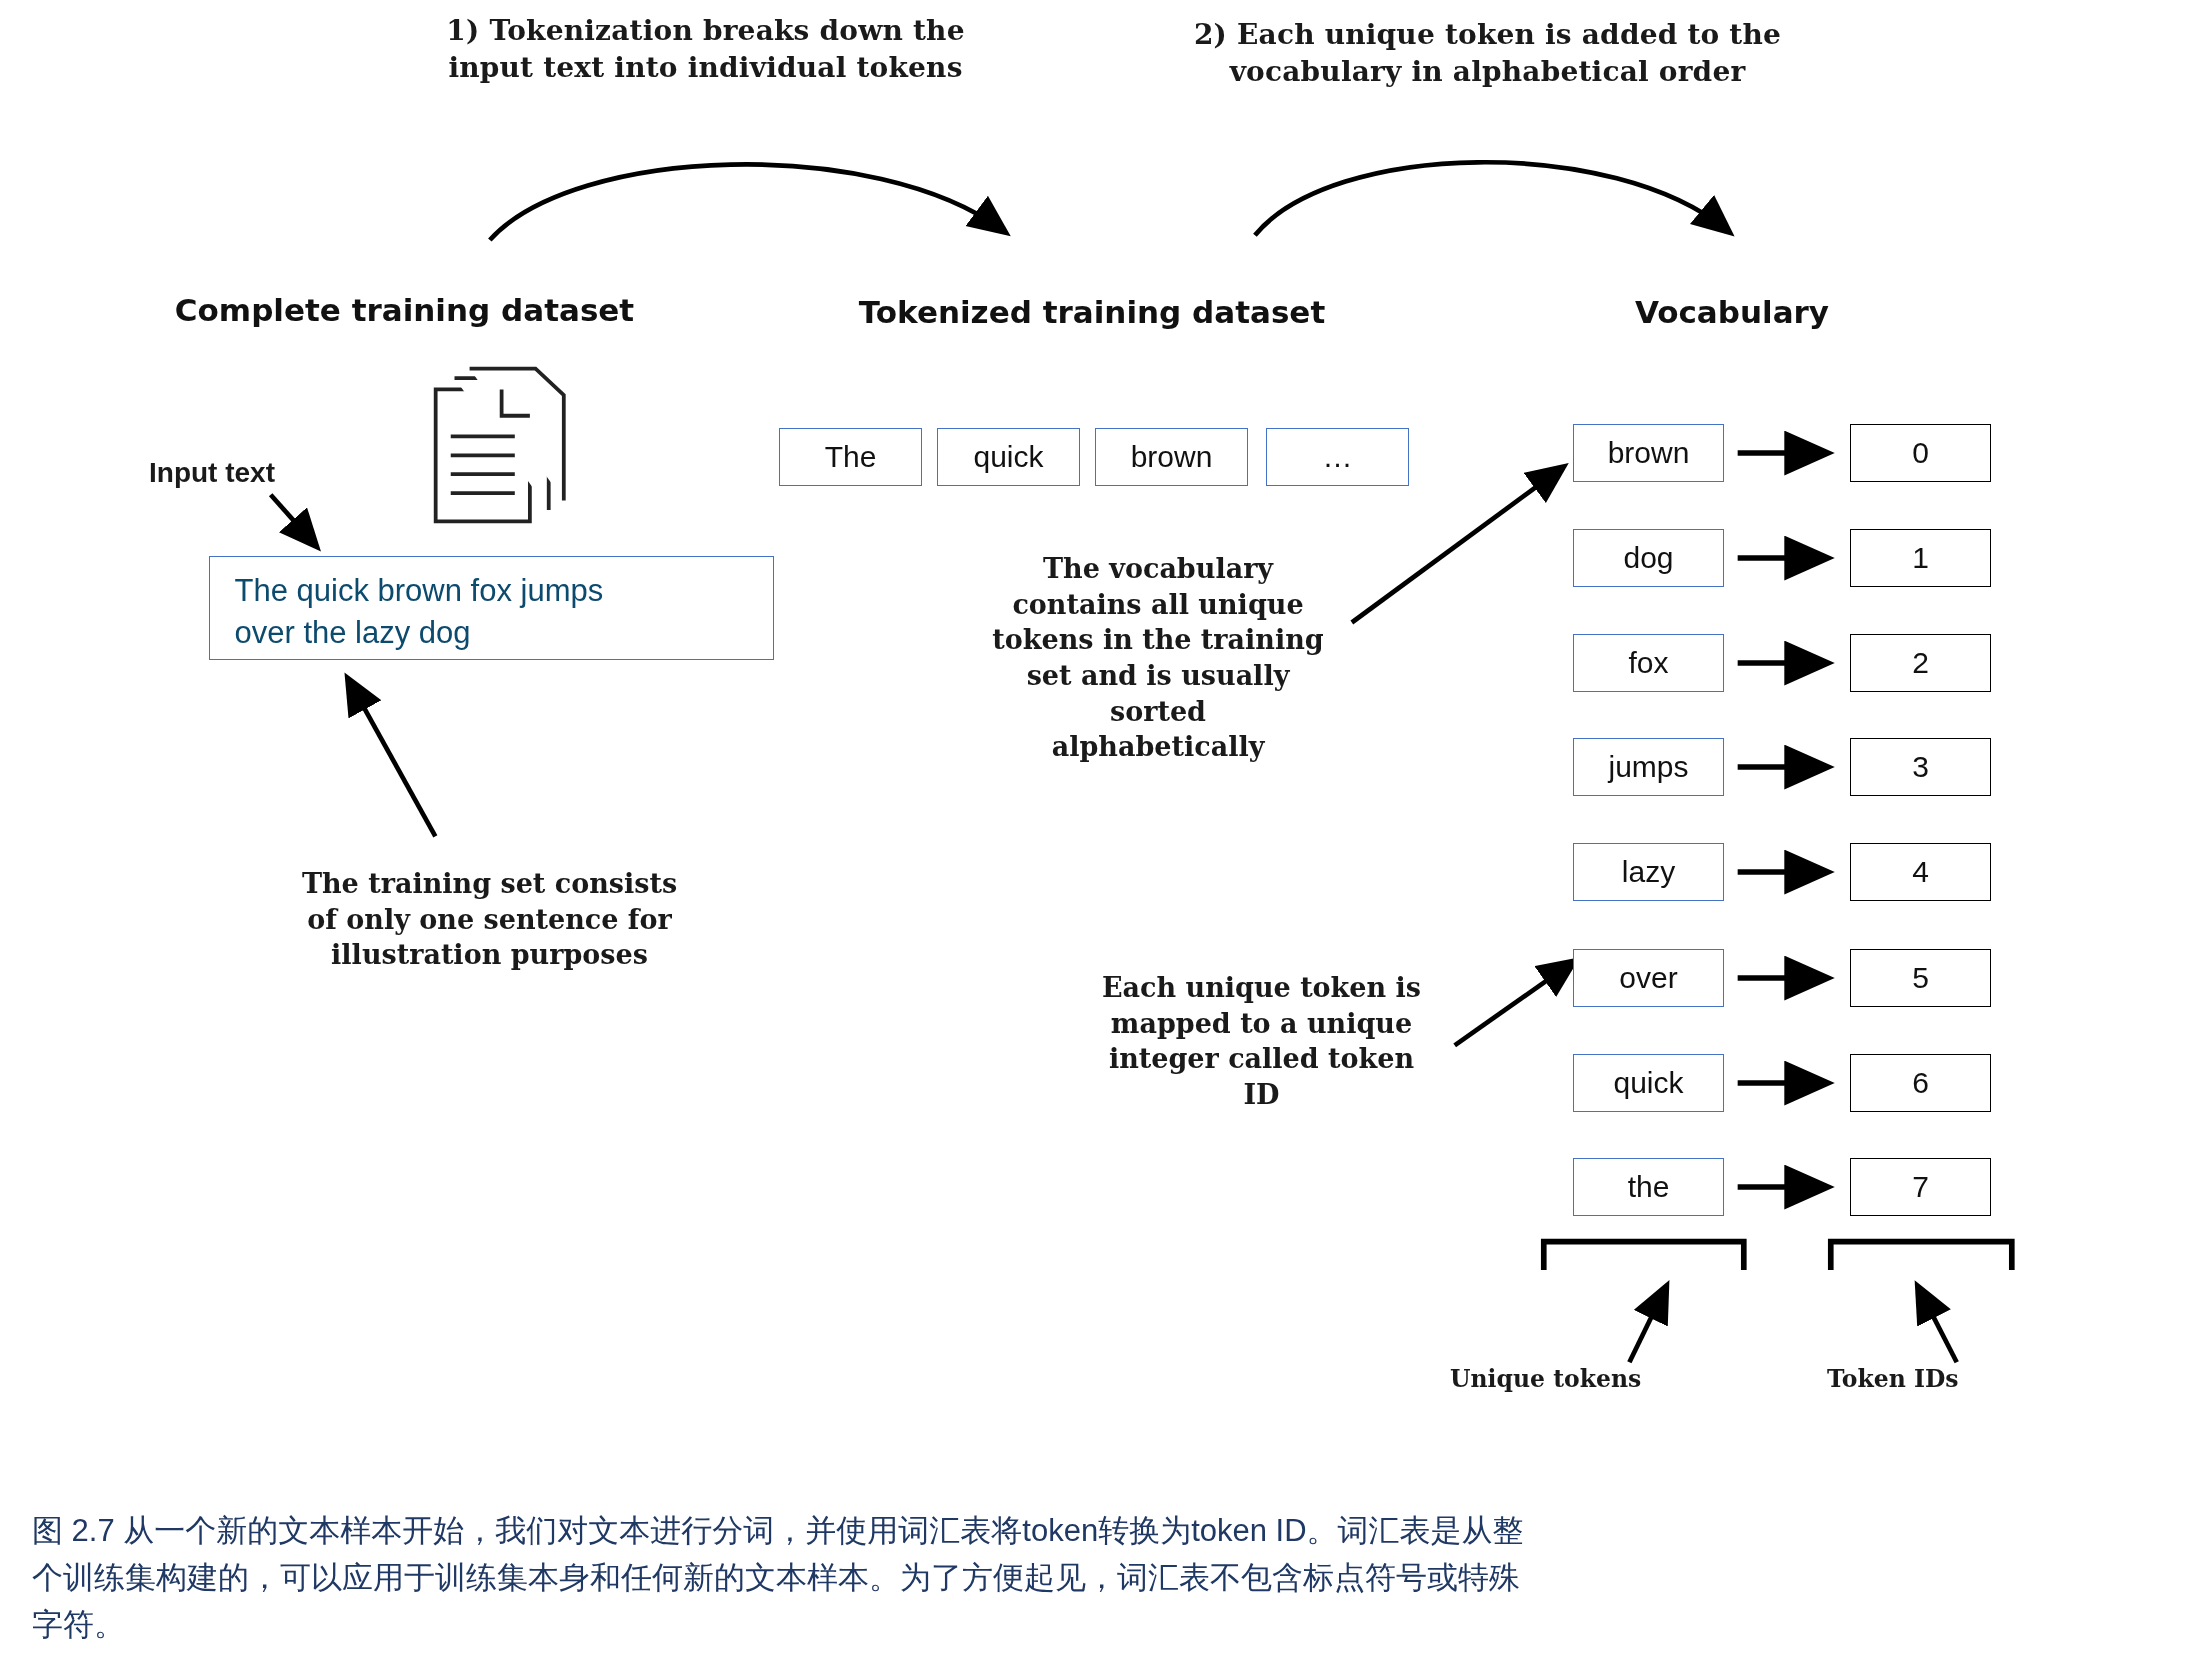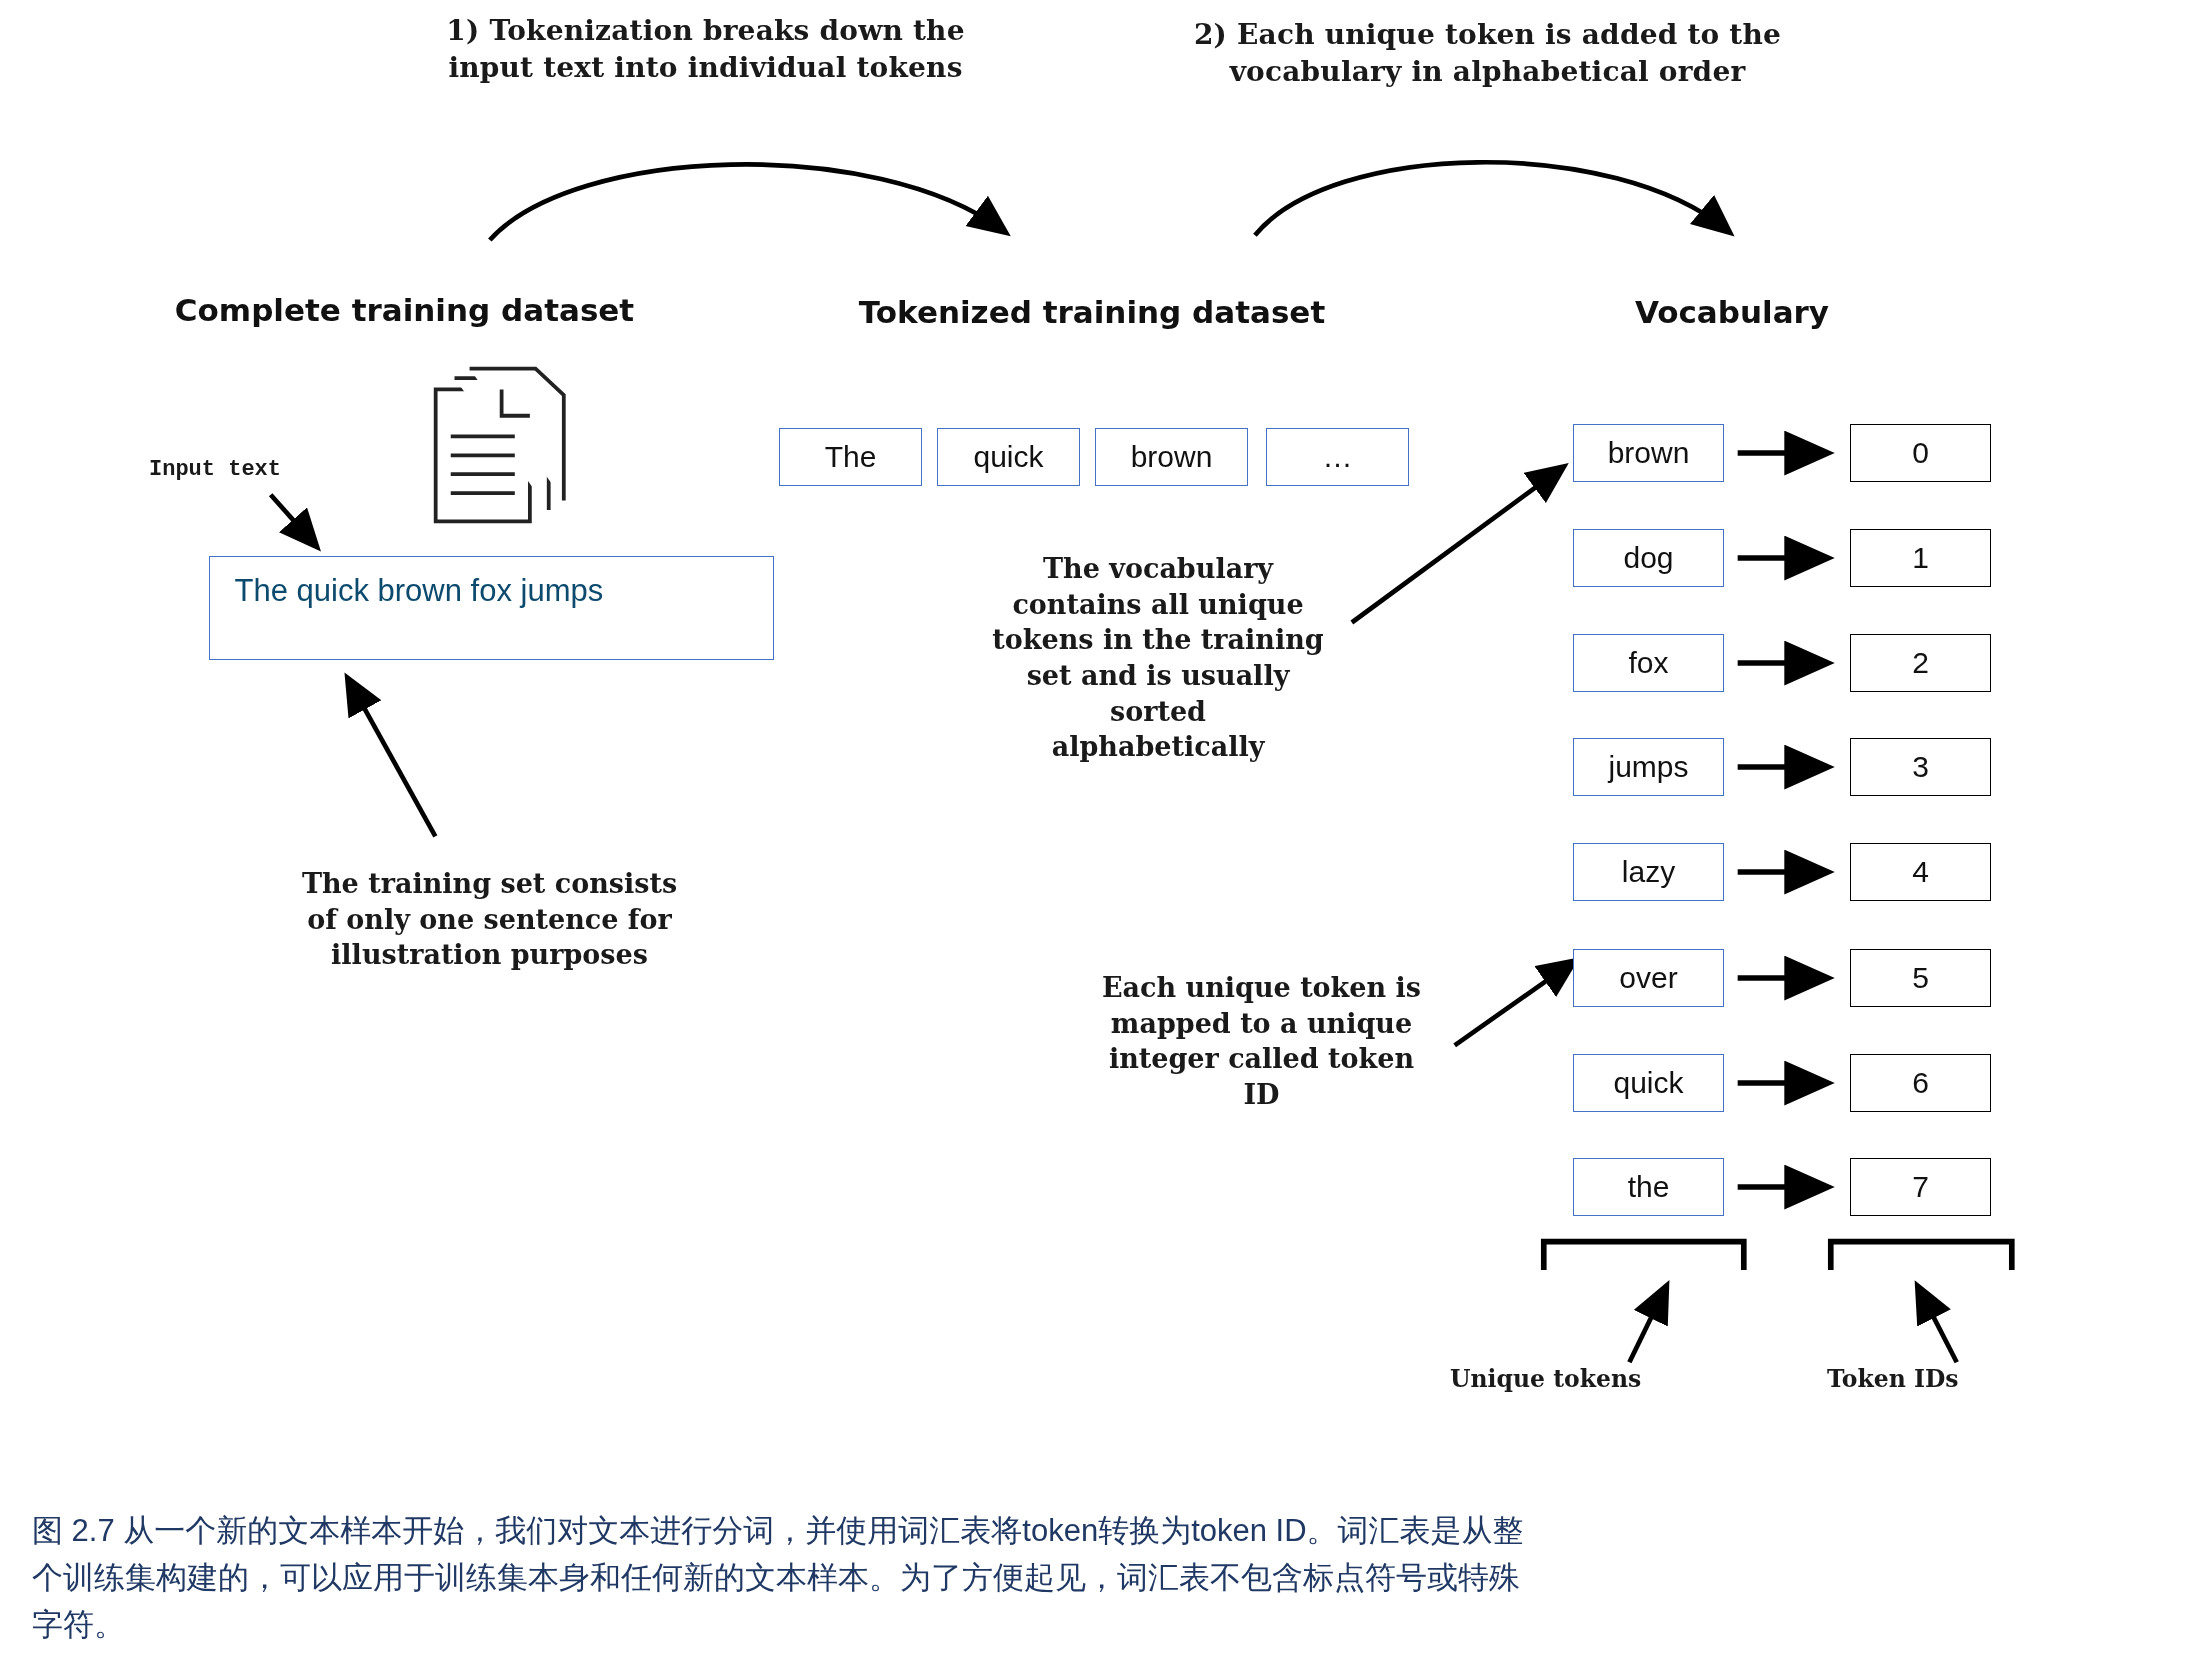--- a/index.html
+++ b/index.html
@@ -46,23 +46,23 @@
     font-size: 27px;
   }
   .small-note {
     font-family: "DejaVu Serif", serif;
     font-weight: bold;
     font-size: 23.5px;
     text-align: left;
     color: #1a1a1a;
   }
   .input-text-label {
-    font-family: Liberation Mono, monospace;
+    font-family: Liberation Sans, sans-serif;
     font-weight: bold;
-    font-size: 22px;
+    font-size: 28px;
     color: #1a1a1a;
   }
 
   
   .sentence-box {
     border: 1.9px solid #4472c4;
     background: #ffffff;
     box-sizing: border-box;
     padding: 13px 19px 11.3px 24.5px;
     font-family: "Liberation Sans", sans-serif;
@@ -179,20 +179,21 @@
     <defs>
       <marker id="ah3" markerWidth="10" markerHeight="10" refX="7" refY="4" orient="auto">
         <path d="M0,0 L9,4 L0,8 z" fill="#000"></path>
       </marker>
     </defs>
     <line x1="5" y1="5" x2="52" y2="58" stroke="#000" stroke-width="5" marker-end="url(#ah3)"></line>
   </svg>
 
   <div class="abs sentence-box" style="left:209px; top:556px; width:565px; height:104px;">
     <div>The quick brown fox jumps</div>
+    <div>over the lazy dog</div>
   </div>
 
   <svg class="abs" style="left:334px; top:669px;" width="122" height="179" viewBox="0 0 130 190">
     <defs>
       <marker id="ah4" markerWidth="10" markerHeight="10" refX="7" refY="4" orient="auto">
         <path d="M0,0 L9,4 L0,8 z" fill="#000"></path>
       </marker>
     </defs>
     <line x1="108" y1="178" x2="16" y2="12" stroke="#000" stroke-width="5" marker-end="url(#ah4)"></line>
   </svg>

